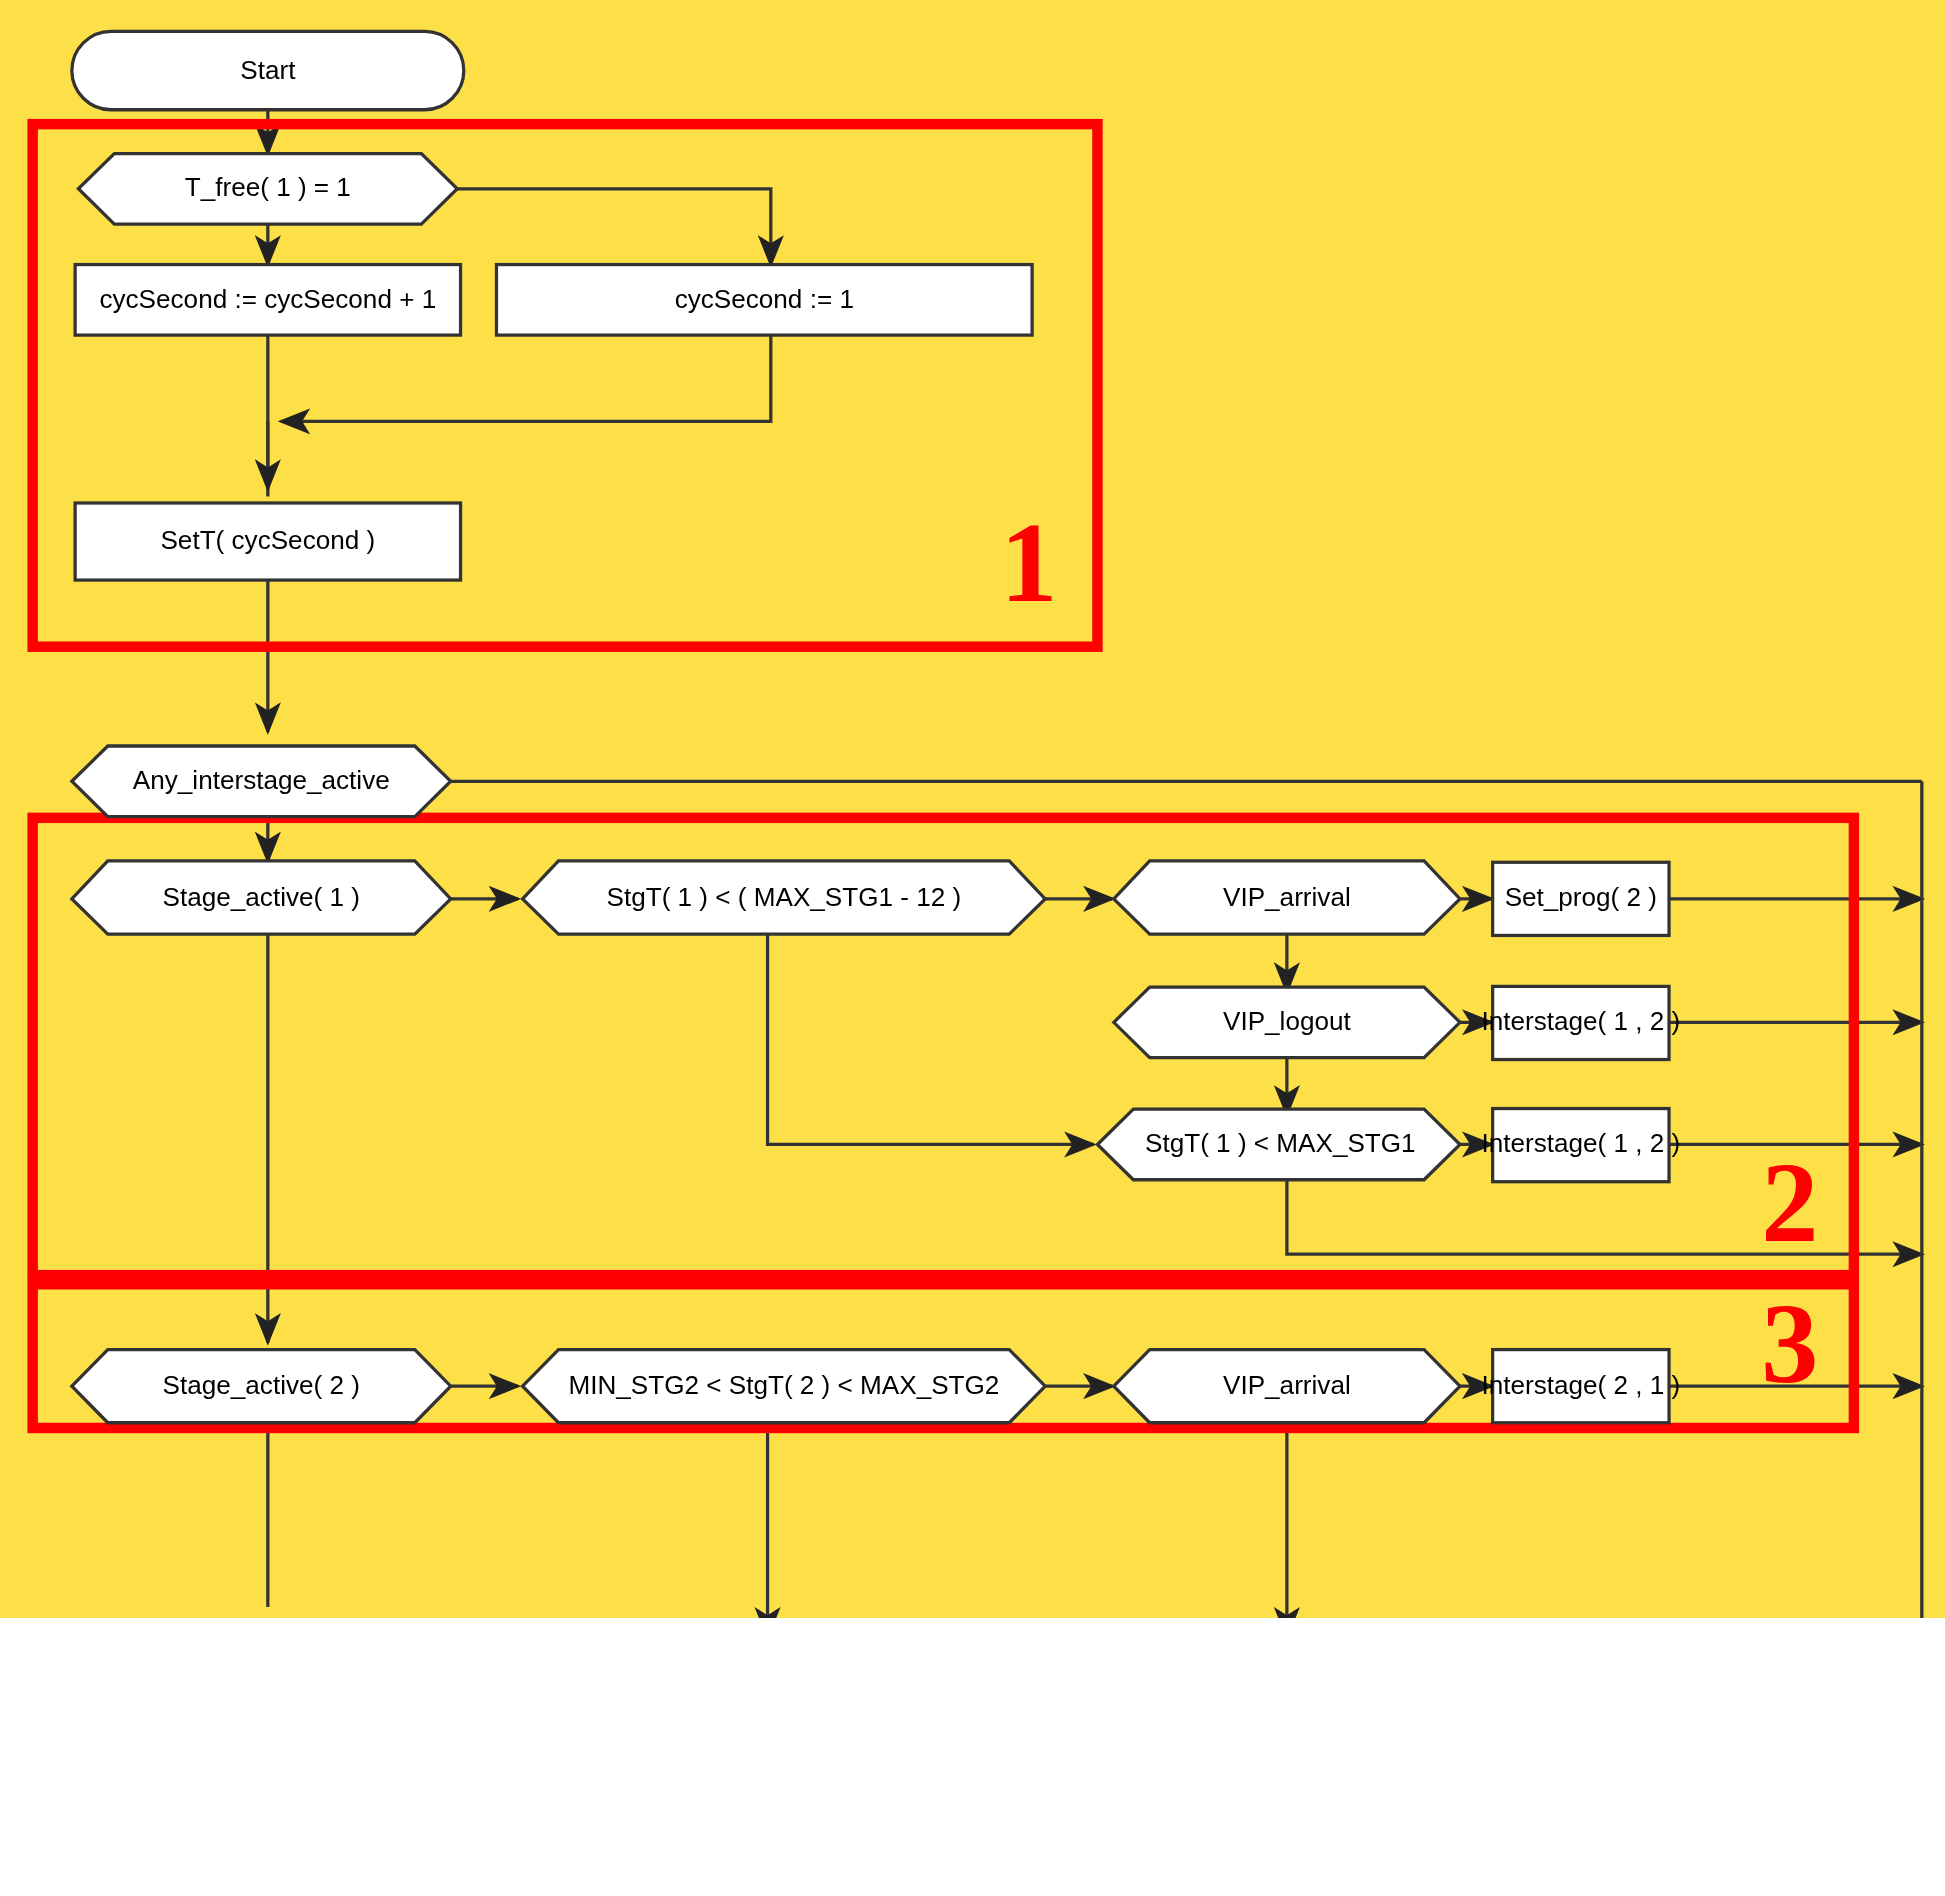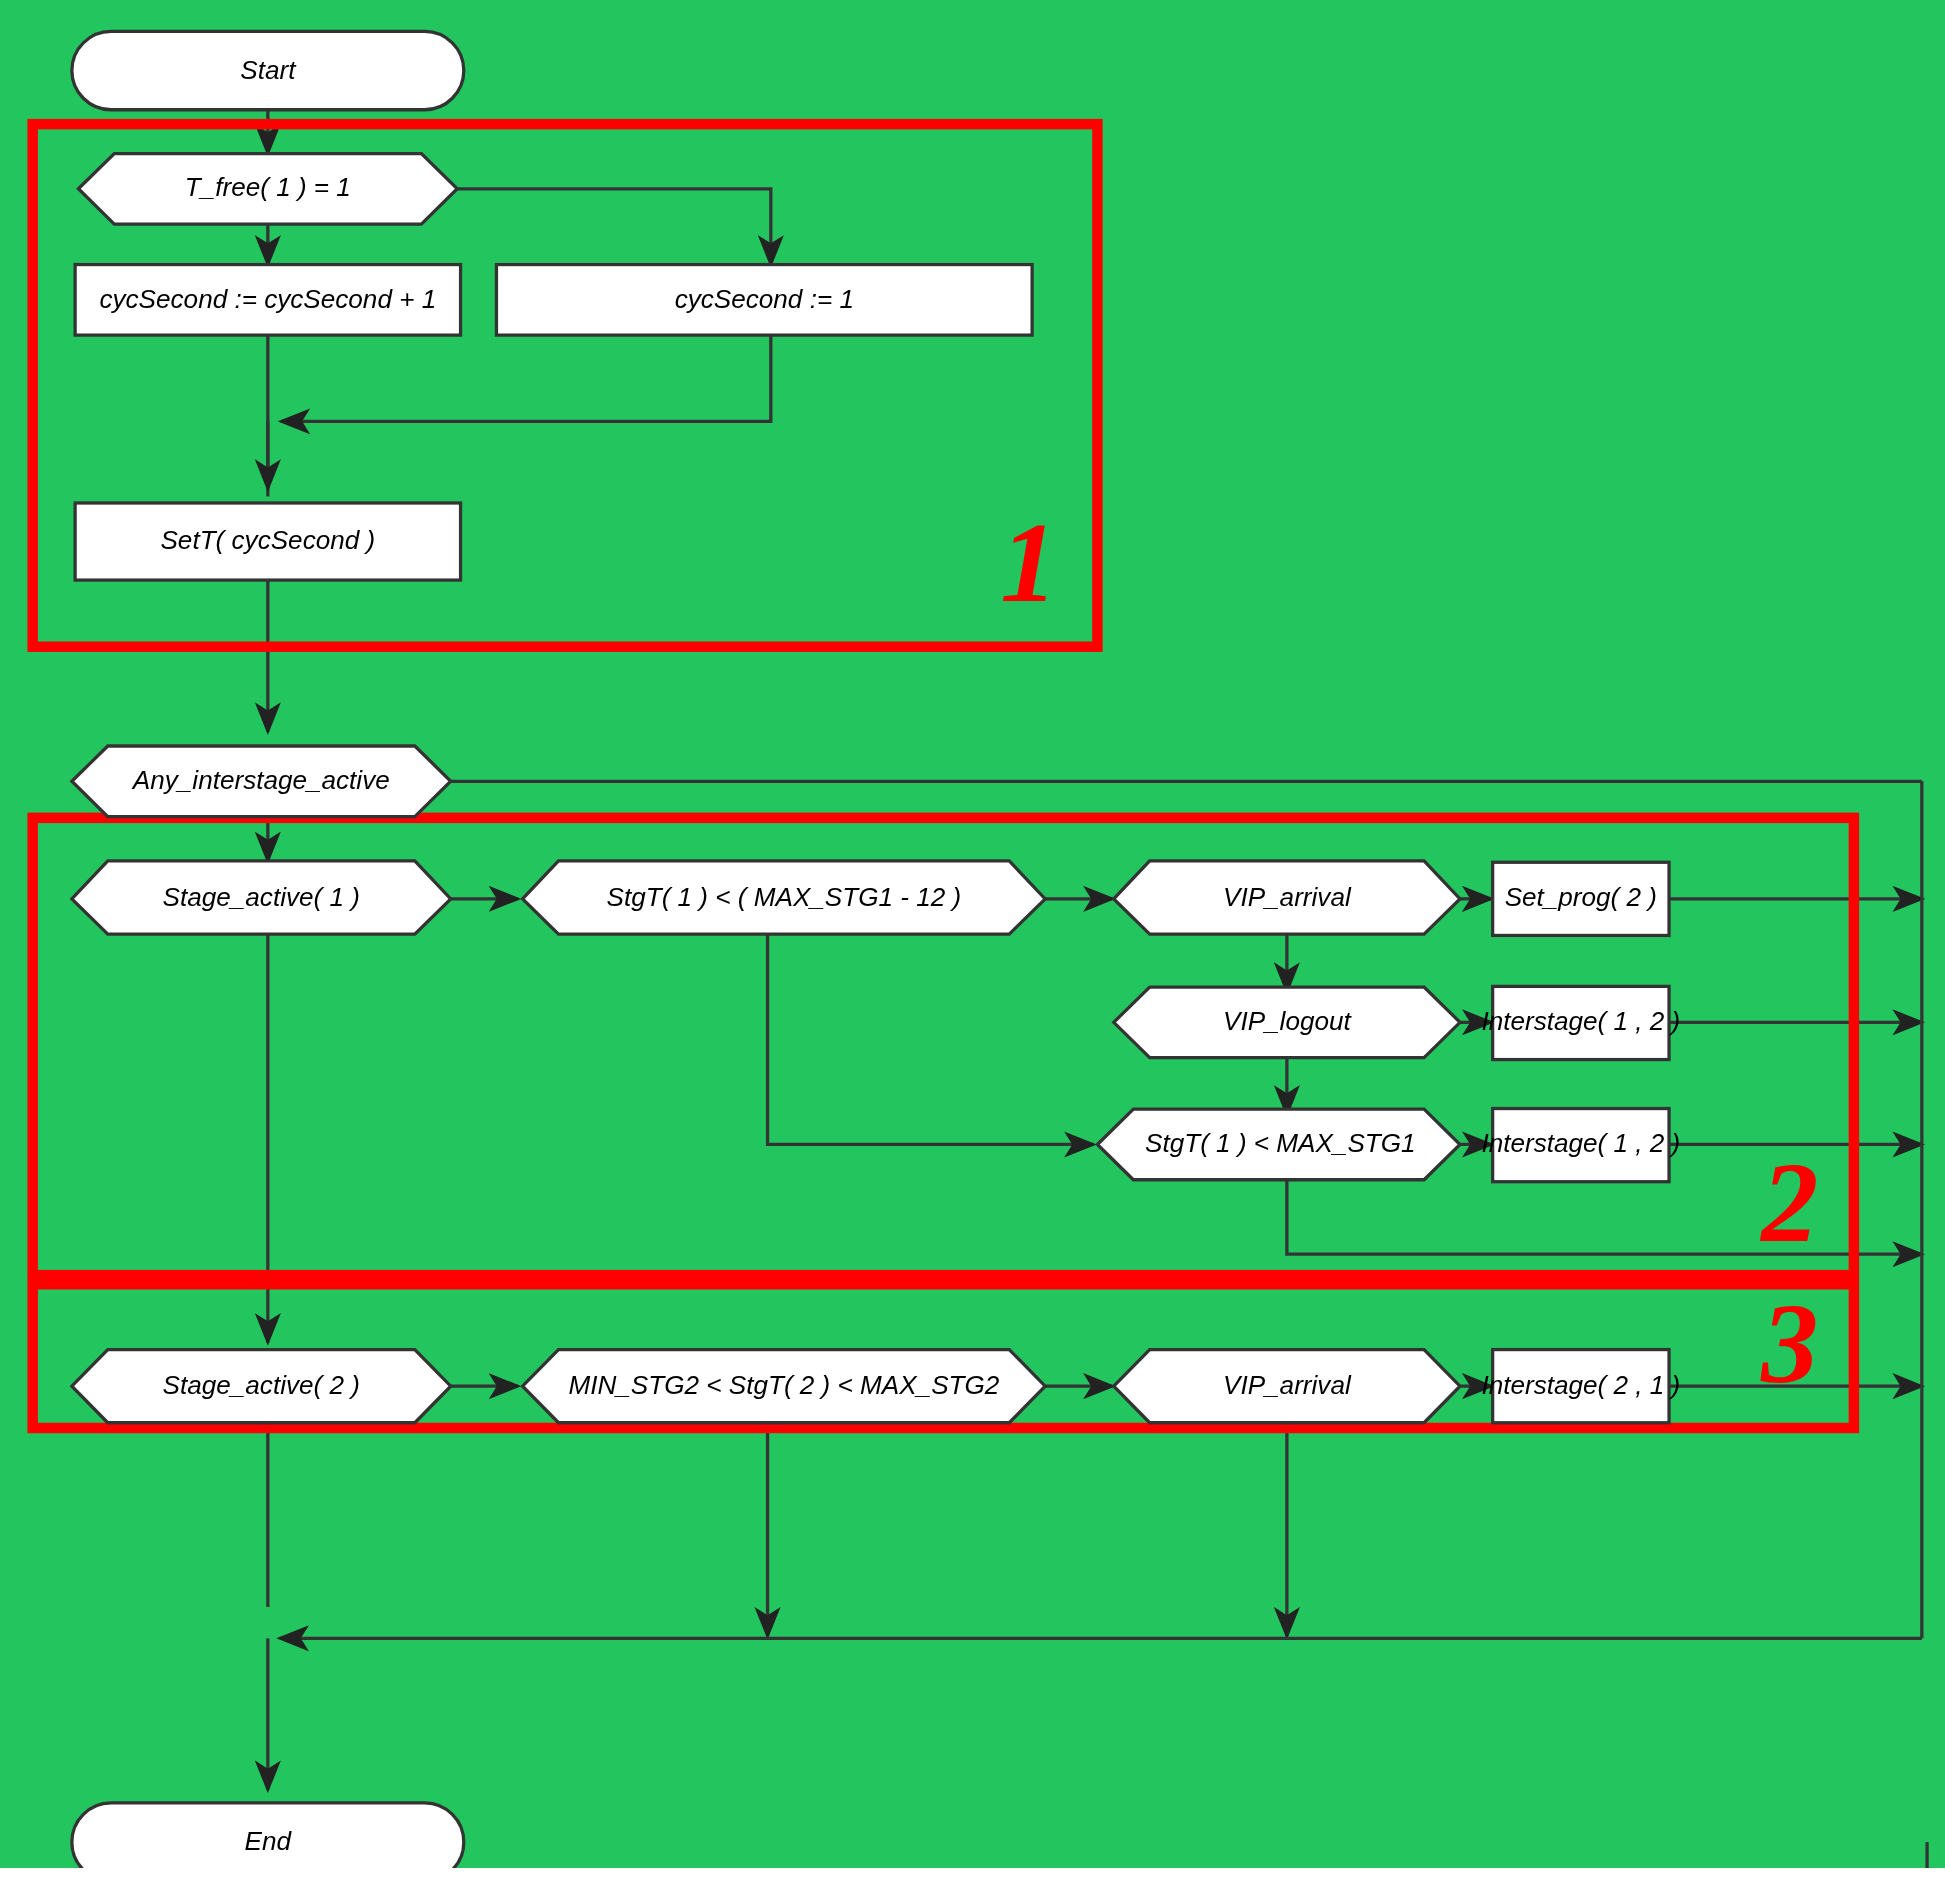--- a/index.html
+++ b/index.html
@@ -1,17 +1,17 @@
 <!DOCTYPE html>
 <html style="font-size:10.4px"><head>
 <meta charset="utf-8">
 <style>
   html,body{margin:0;padding:0;background:#ffffff;}
   body{font-family:"Liberation Sans", sans-serif;}
-  #stage{position:relative;width:1946px;height:1868px;background:#22c55e;overflow:hidden;font-style:italic;}
+  #stage{position:relative;width:1946px;height:1618px;background:#fde047;overflow:hidden;}
   #stage svg{position:absolute;left:0;top:0;width:1946px;height:1897px;}
   .nodetext{
     font-family:"Liberation Sans", sans-serif;
     font-size:40px;
     fill:#000;
     text-anchor:middle;
     dominant-baseline:middle;
   }
   .shape{fill:#ffffff;stroke:#333333;stroke-width:5;}
   .edge{stroke:#333333;stroke-width:5;fill:none;}

